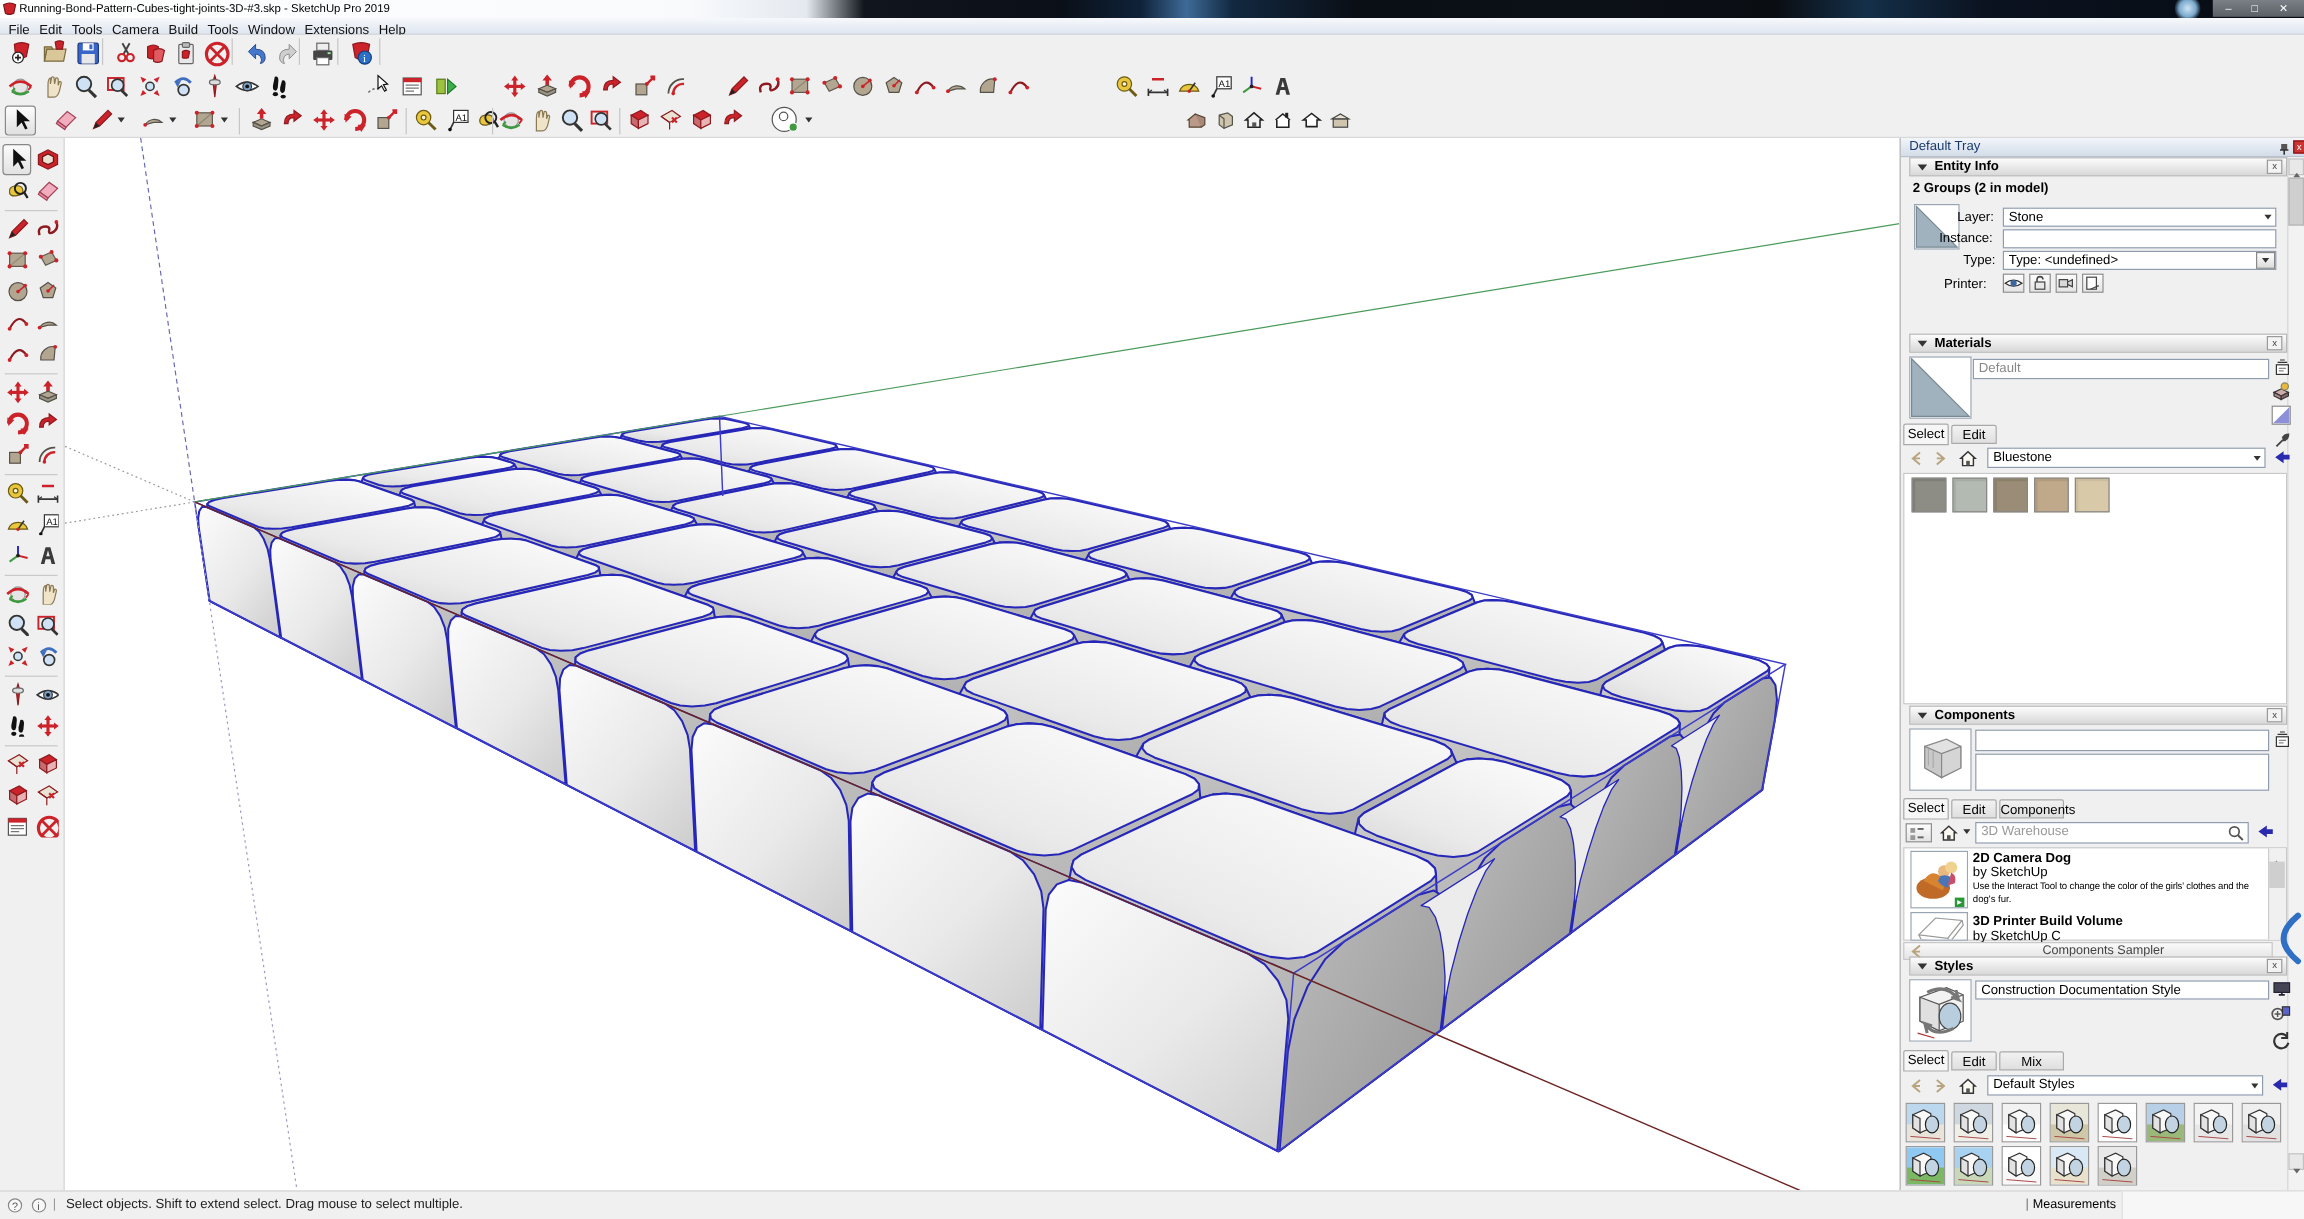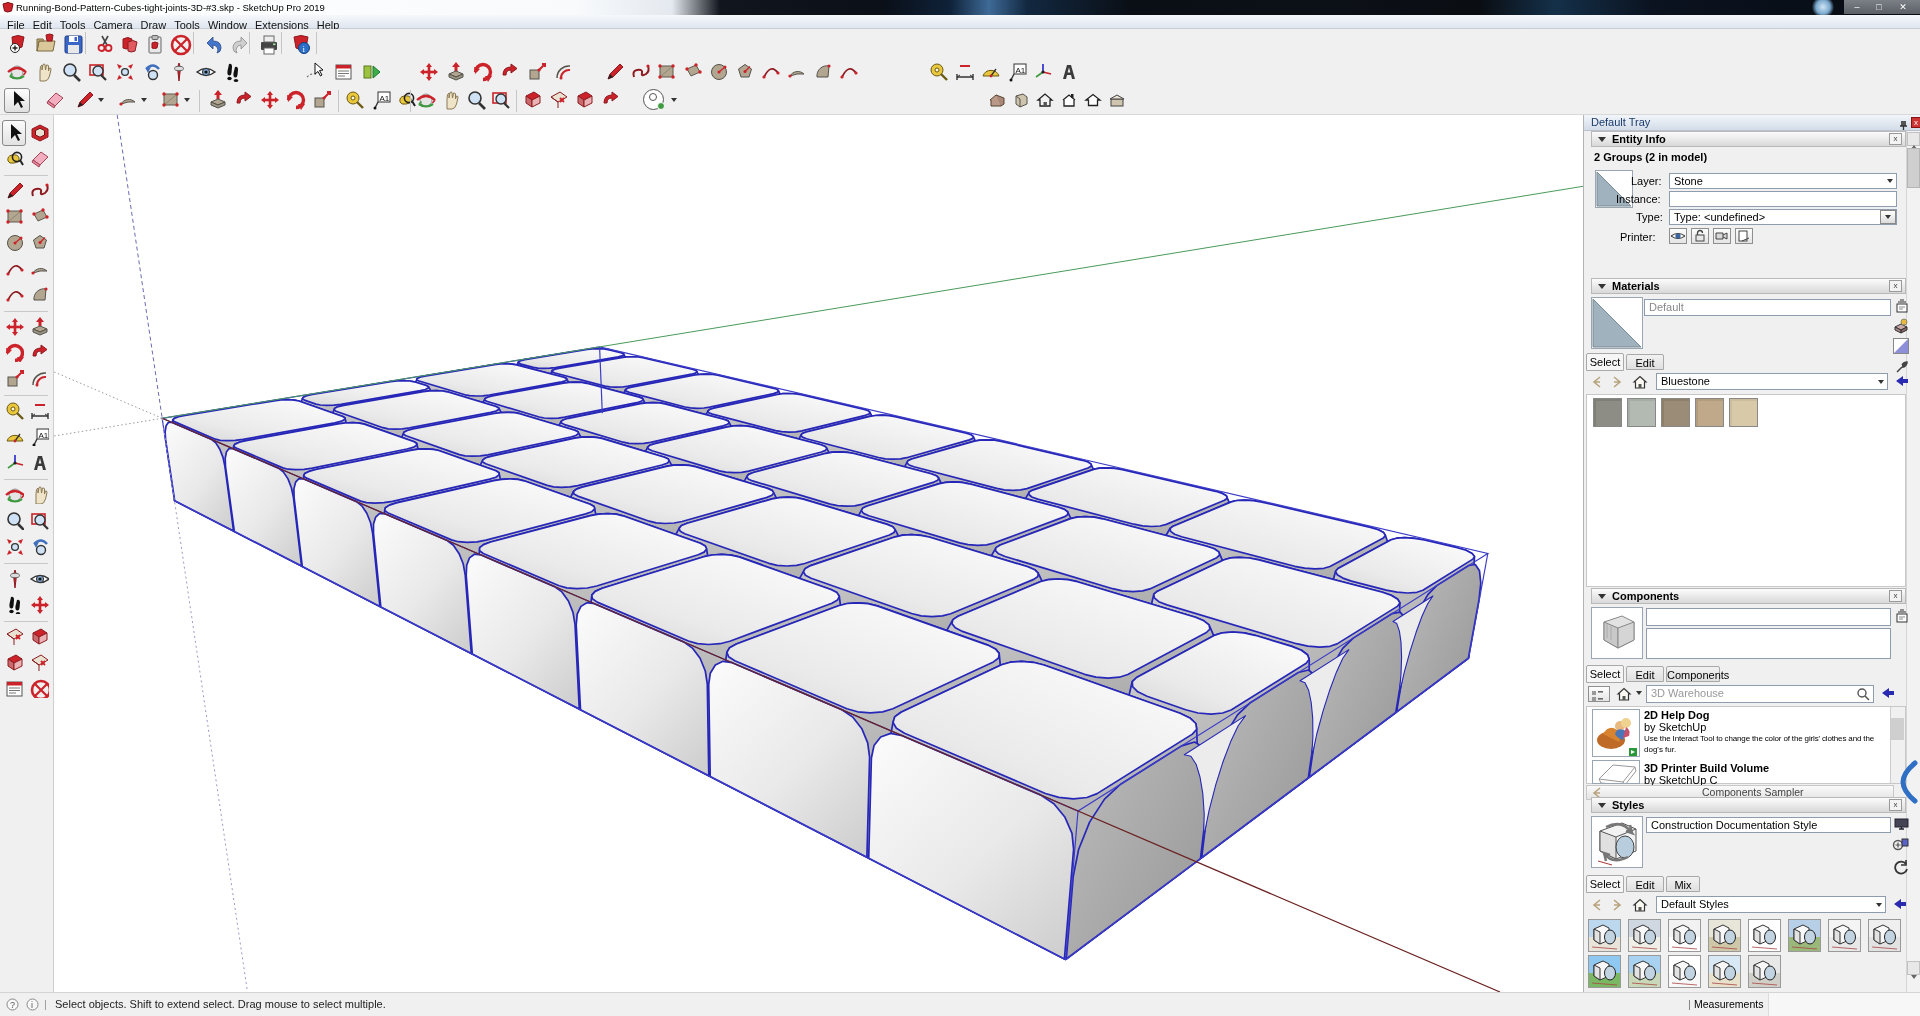--- a/index.html
+++ b/index.html
@@ -34,21 +34,21 @@
 <svg width="12" height="12" style="position:absolute;left:2px;top:1px">
       <path d="M1,3 Q6,0 11,3 L9.5,10 Q5.5,12 2.5,10 Z" fill="#cc2229" stroke="#7d1419"></path>
     </svg>
 <span class="txt">Running-Bond-Pattern-Cubes-tight-joints-3D-#3.skp - SketchUp Pro 2019</span>
 <span style="position:absolute;right:0;top:0;width:76px;height:14px;background:linear-gradient(#7a8085,#5a6065)"></span>
 <span style="position:absolute;left:1812px;top:-4px;width:22px;height:22px;border-radius:50%;background:radial-gradient(circle,#cfe4f5 0%,#7aa8cc 45%,rgba(40,60,90,0) 72%)"></span>
 <span class="winbtn" style="right:58px">–</span>
 <span class="winbtn" style="right:36px">□</span>
 <span class="winbtn" style="right:12px">✕</span>
 </div>
-<div id="menubar" class="abs" style="padding-left:3px"><span>File</span><span>Edit</span><span>Tools</span><span>Camera</span><span>Draw</span><span>Tools</span><span>Window</span><span>Extensions</span><span>Help</span></div>
+<div id="menubar" class="abs" style="padding-left:3px"><span>File</span><span>Edit</span><span>Tools</span><span>Camera</span><span>Build</span><span>Tools</span><span>Window</span><span>Extensions</span><span>Help</span></div>
 <div id="tb1" class="abs">
     <div class="icon" style="left:8px;top:4px"><svg width="24" height="24" viewBox="0 0 24 24">
         <path d="M4,4 Q10,1 16,4 L14,14 Q9,17 5,14 Z" fill="#cc2229" stroke="#8d1a1f"></path>
         <circle cx="7" cy="15" r="4.5" fill="#fff" stroke="#222"></circle>
         <path d="M7,12.5 L7,17.5 M4.5,15 L9.5,15" stroke="#222" stroke-width="1.4"></path>
       </svg></div>
     <div class="icon" style="left:34px;top:4px"><svg width="24" height="24" viewBox="0 0 24 24">
         <path d="M3,18 L5,8 L21,8 L19,18 Z" fill="#d9c79a" stroke="#7a6a3f"></path>
         <path d="M3,18 L3,6 L9,6 L10,8 L5,8 Z" fill="#c3ab74" stroke="#7a6a3f"></path>
         <path d="M12,2 Q16,0 19,2 L18,8 L13,8 Z" fill="#cc2229" stroke="#8d1a1f"></path>
@@ -917,21 +917,21 @@
         <rect x="0" y="0" width="46" height="46" fill="#fff"></rect>
         <ellipse cx="18" cy="30" rx="14" ry="9" fill="#c06a28"></ellipse>
         <path d="M10,24 Q16,14 24,20 Q30,24 26,32" fill="#d8832f"></path>
         <circle cx="27" cy="16" r="5" fill="#e8b87f"></circle>
         <circle cx="33" cy="13" r="5" fill="#f0d290"></circle>
         <path d="M24,20 Q30,18 34,22 L30,30 Q24,28 22,24 Z" fill="#4a76b8"></path>
         <path d="M33,17 Q38,20 36,26 L30,28" fill="#c8506a"></path>
         <rect x="36" y="38" width="8" height="8" fill="#2a9838"></rect>
         <path d="M38,40 L42,42 L38,44 Z" fill="#fff"></path>
       </svg></div>
-    <div class="lab" style="left:60px;top:594px;font-weight:bold;font-size:11px;color:#000">2D Help Dog</div>
+    <div class="lab" style="left:60px;top:594px;font-weight:bold;font-size:11px;color:#000">2D Camera Dog</div>
     <div class="lab" style="left:60px;top:606px;font-size:11px;color:#000">by SketchUp</div>
     <div class="lab" style="left:60px;top:619px;font-size:8px;letter-spacing:-0.15px;max-width:243px;overflow:hidden">Use the Interact Tool to change the color of the girls' clothes and the</div>
     <div class="lab" style="left:60px;top:630px;font-size:8px;color:#000">dog's fur.</div>
     <div class="thumbbox" style="left:8px;top:645px;width:48px;height:24px;overflow:hidden"><svg width="46" height="24" viewBox="0 0 46 24">
         <path d="M6,18 L20,4 L42,6 L30,21 Z M6,18 L8,22 L32,24 L30,21 M42,6 L43,10 L32,24" fill="none" stroke="#999"></path>
       </svg></div>
     <div class="lab" style="left:60px;top:647px;font-weight:bold;font-size:11px;color:#000">3D Printer Build Volume</div>
     <div class="lab" style="left:60px;top:659px;font-size:11px;color:#000">by SketchUp C</div>
     <div style="position:absolute;left:306px;top:592px;width:15px;height:76px;background:#f0f0f0;border-left:1px solid #ccc"></div>
     <div class="icon" style="left:309px;top:594px"><svg width="8" height="6" viewBox="0 0 8 6">
@@ -970,21 +970,21 @@
         <circle cx="6" cy="8" r="4.5" fill="none" stroke="#555" stroke-width="1.4"></circle>
         <path d="M6,5.5 L6,10.5 M3.5,8 L8.5,8" stroke="#555" stroke-width="1.2"></path>
         <rect x="10" y="2" width="6" height="7" fill="#5a62c8" stroke="#333"></rect>
       </svg></div>
     <div class="icon" style="left:309px;top:744px"><svg width="16" height="16" viewBox="0 0 16 16">
         <path d="M13,5 A6,6 0 1 0 14,10" fill="none" stroke="#333" stroke-width="1.8"></path>
         <path d="M13,1 L13,6 L8,6" fill="none" stroke="#333" stroke-width="1.6"></path>
       </svg></div>
     <div class="tab" style="left:2px;top:760px;width:38px;background:#f6f6f6;height:18px;z-index:3;line-height:16px">Select</div>
     <div class="tab" style="left:42px;top:761px;width:38px;background:linear-gradient(#f2f2f2,#dfdfdf);height:16px;line-height:16px">Edit</div>
-    <div class="tab" style="left:82px;top:761px;width:34px;background:linear-gradient(#f2f2f2,#dfdfdf);height:16px;line-height:16px">Mix</div>
+    <div class="tab" style="left:82px;top:761px;width:54px;background:linear-gradient(#f2f2f2,#dfdfdf);height:16px;line-height:16px">Mix</div>
     <div class="icon" style="left:6px;top:783px"><svg width="14" height="14" viewBox="0 0 14 14">
         <path d="M10,2 L4,7 L10,12 M10,7 L4,7" fill="none" stroke="#b8a47e" stroke-width="1.6"></path>
       </svg></div>
     <div class="icon" style="left:26px;top:783px"><svg width="14" height="14" viewBox="0 0 14 14">
         <path d="M4,2 L10,7 L4,12 M4,7 L10,7" fill="none" stroke="#b8a47e" stroke-width="1.6"></path>
       </svg></div>
     <div class="icon" style="left:48px;top:782px"><svg width="16" height="16" viewBox="0 0 16 16">
         <path d="M2,8 L8,2.5 L14,8 L12.5,8 L12.5,14 L3.5,14 L3.5,8 Z" fill="#fbf8f2" stroke="#333" stroke-width="1.2"></path>
         <rect x="6.5" y="10" width="3" height="4" fill="#555"></rect>
       </svg></div>

